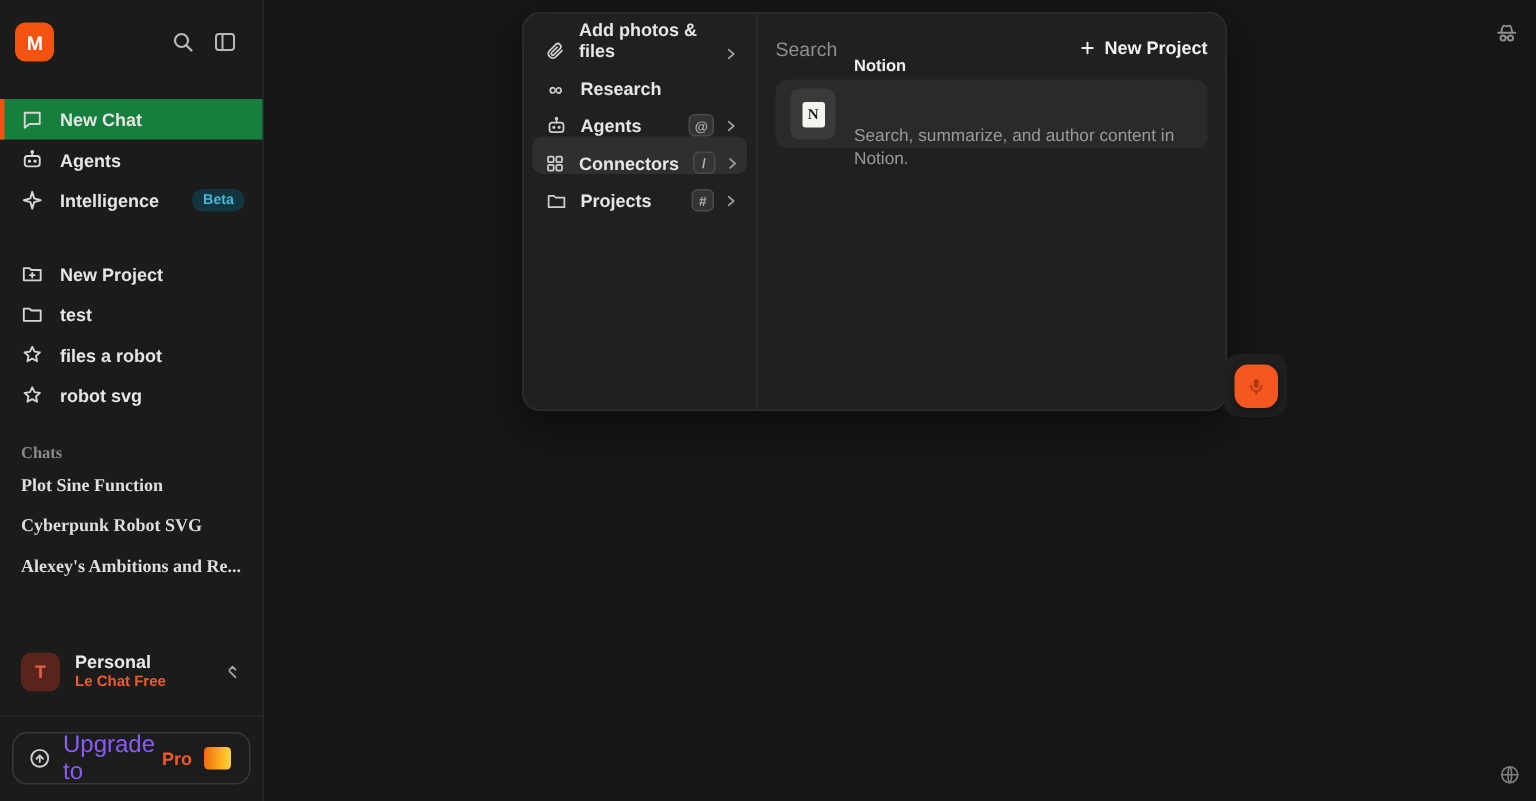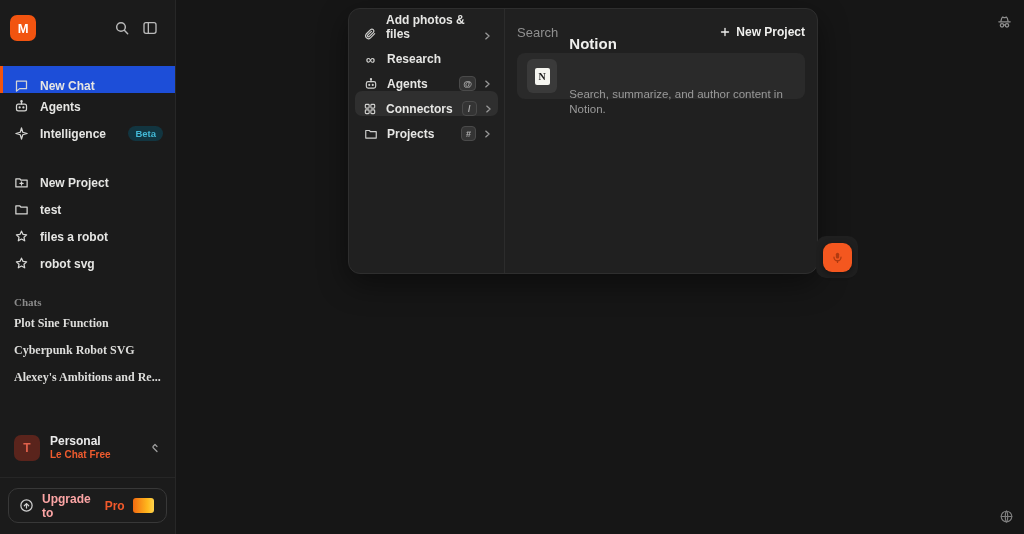--- a/index.html
+++ b/index.html
@@ -29,21 +29,21 @@
   .icon-btn { display:flex; align-items:center; justify-content:center; width:22px; height:22px; color:#b9b9b9; cursor:pointer; }
   .icon-btn + .icon-btn { margin-left:6px; }
 
   .sb-nav { margin-top:16px; }
   .sb-row {
     position:relative; height:27px; display:flex; align-items:center;
     padding:0 12px 0 14px; gap:11px; cursor:pointer;
     font-size:12px; font-weight:600; color:#e6e6e4;
   }
   .sb-row .ic { color:#d6d6d4; display:flex; align-items:center; }
-  .sb-row.selected { background:#1d4ed8;align-items:flex-end; }
+  .sb-row.selected { background:#15803d; }
   .sb-row.selected::before {
     content:""; position:absolute; left:0; top:0; width:3px; height:100%;
     background:#f25410;
   }
   .badge-beta {
     margin-left:auto; background:#123540; color:#43b9d6;
     font-size:9.5px; font-weight:700; padding:2px 7px; border-radius:8px;
   }
   .sb-projects { margin-top:22px; }
   .sb-chats { margin-top:19px;font-family:Liberation Serif, serif; }
@@ -66,21 +66,21 @@
   .account-name { font-size:12px; font-weight:600; color:#eaeaea; }
   .account-plan { font-size:10px; font-weight:700; color:#ef5b2e; }
   .account-chevron { margin-left:auto; color:#9f9f9f; display:flex; }
   .sb-divider { height:1px; background:#262626; margin-top:14px; }
   .upgrade-btn {
     margin:10px 8px 11px 8px; height:35px; border:1px solid #383838; border-radius:10px;
     background:#1c1c1c; display:flex; align-items:center; gap:8px; padding:0 12px 0 10px;
     cursor:pointer;
   }
   .upgrade-btn .ic { color:#cfcfcf; display:flex; }
-  .upgrade-text { font-size:12px; font-weight:700; color:#fca5a5; }
+  .upgrade-text { font-size:16px; font-weight:400; color:#8b5cf6; }
   .upgrade-pro { font-size:12px; font-weight:700; color:#f2592b; margin-left:-4px; }
   .upgrade-flag {
     margin-left:auto; width:23px; height:15px; border-radius:3px;
     background:linear-gradient(90deg,#f36a10,#ffb91e 70%,#ffd34d);
   }
 
   
   .popup {
     position:absolute; left:348px; top:8px; width:470px; height:266px;
     background:#202020; border:1px solid #2e2e2e; border-radius:12px;
@@ -121,21 +121,21 @@
   .connector-tile {
     width:34px; height:34px; border-radius:6px; background:#3a3a3a;
     display:flex; align-items:center; justify-content:center;
   }
   .notion-glyph {
     width:15px; height:17px; background:#f5f5f0; border-radius:2px;
     display:flex; align-items:center; justify-content:center;
     color:#1c1c1c; font-size:10px; font-weight:800; font-family:"Liberation Serif", serif;
   }
   .connector-texts { display:flex; flex-direction:column; line-height:1.35; }
-  .connector-title { font-size:15px; font-weight:700; color:#efefed; }
+  .connector-title { font-size:11px; font-weight:700; color:#efefed; }
   .connector-desc { font-size:11.5px; font-weight:400; color:#9a9a9a;margin-top:32px; }
 
   
   .input-corner {
     position:absolute; left:816px; top:236px; width:42px; height:42px;
     background:#1f1f1f; border-radius:10px;
   }
   .mic-button {
     position:absolute; left:823px; top:243px; width:29px; height:29px;
     background:#f4571f; border-radius:9px; display:flex; align-items:center; justify-content:center;

